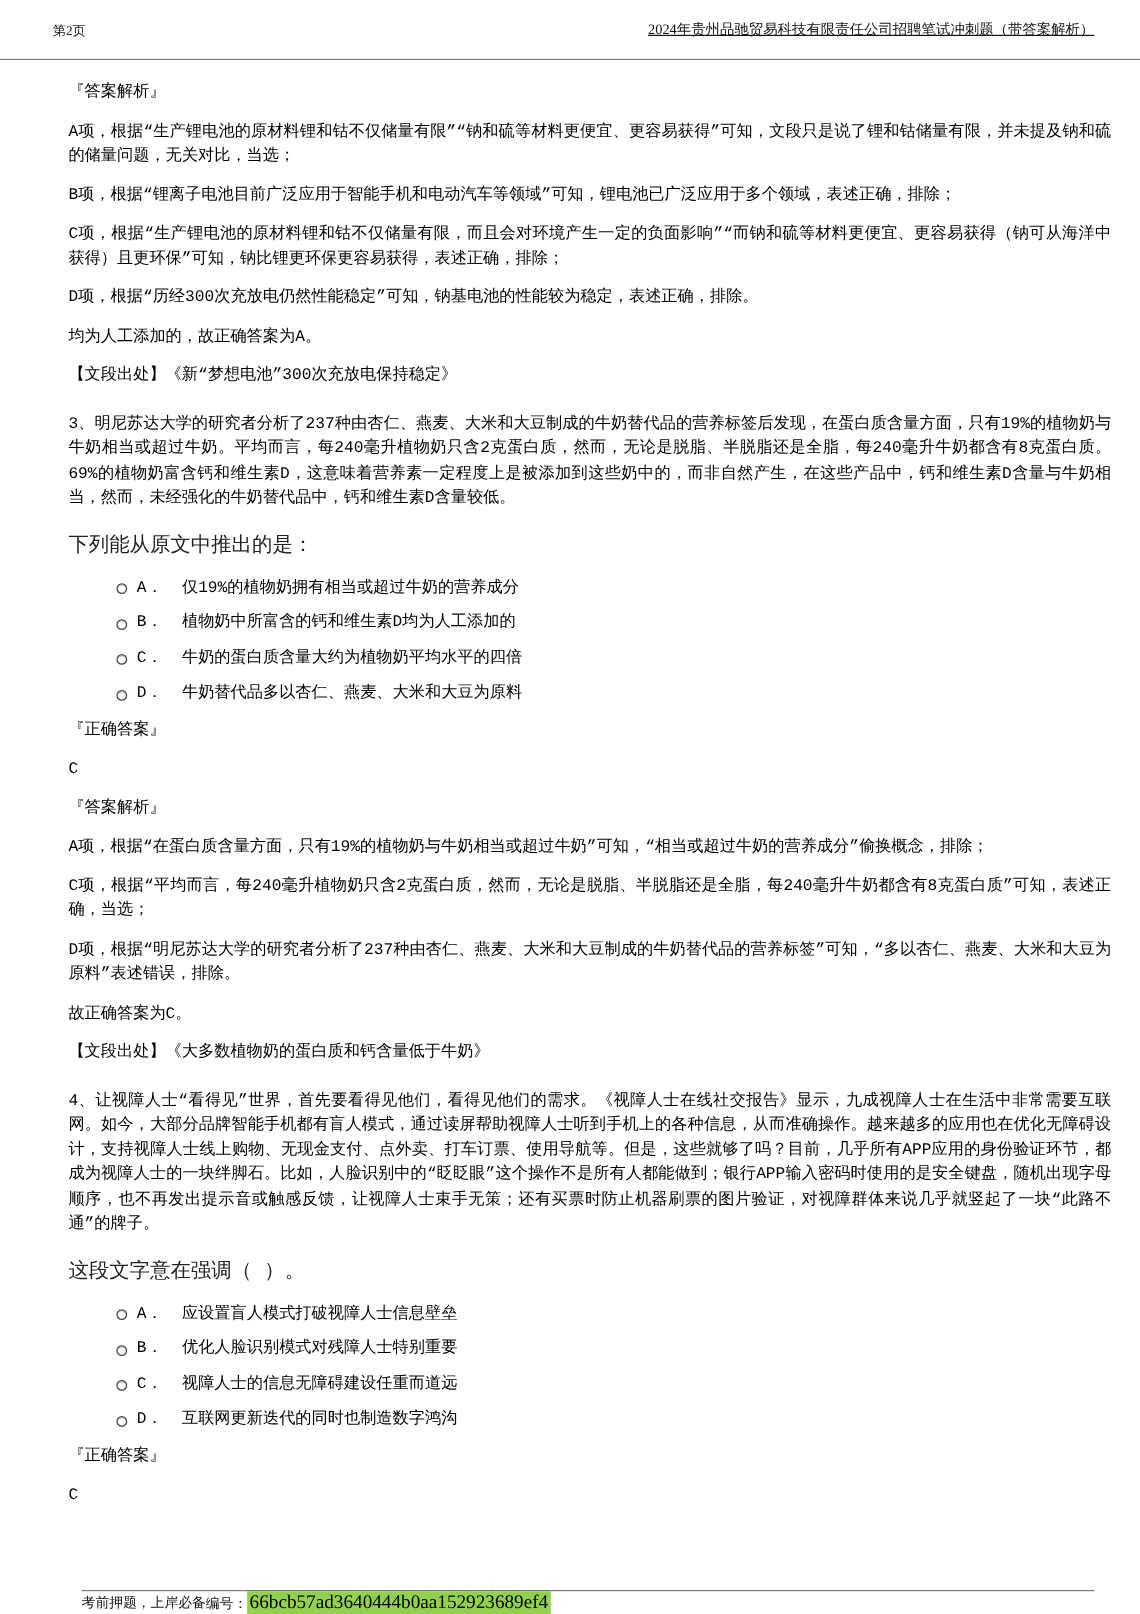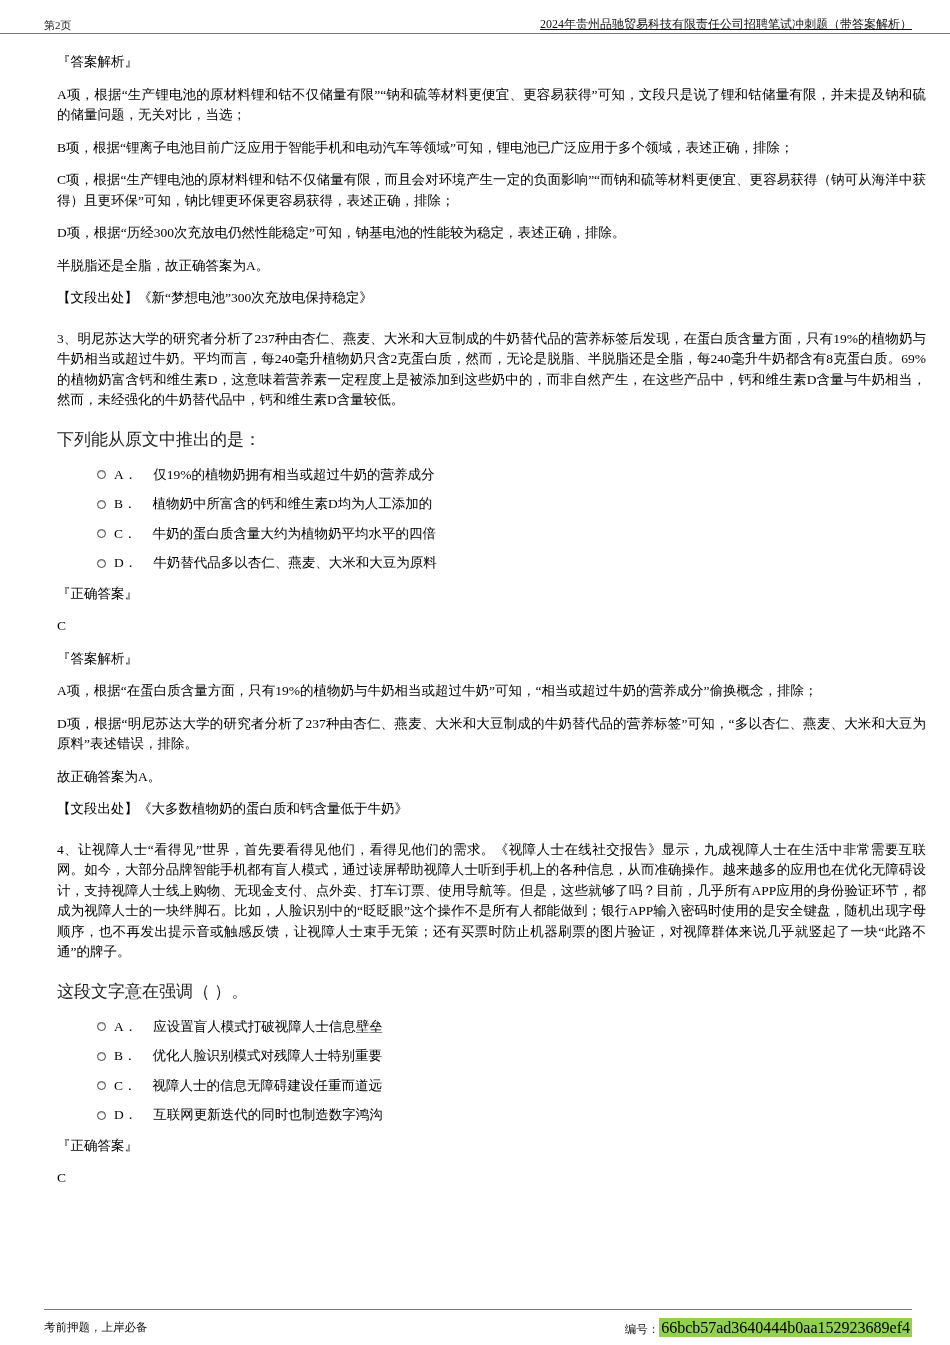--- a/index.html
+++ b/index.html
@@ -11,32 +11,33 @@
     margin: 0 auto;
     background: #ffffff;
     font-family: "Liberation Serif", "DejaVu Serif", serif;
     color: #000000;
     overflow: hidden;
   }
   .page-header {
     display: flex;
     justify-content: space-between;
     align-items: flex-end;
-    padding: 16px 38px 0 44px;
+    padding: 16px 38px 16px 44px;
     border-bottom: 1px solid #7a7a7a;
     font-size: 11px;
     color: #222;
     gap: 25px;
   }
   .page-header .doc-title { font-size: 12px; color: #111; text-decoration: underline; }
   .content {
     padding: 18px 24px 0 57px;
     font-size: 13.5px;
     line-height: 1.52;
     text-align: justify;
+    font-family: Liberation Mono, monospace;
   }
   .content p { margin-bottom: 12px; }
   .bracket-head { margin-bottom: 14px; }
   .section-gap { margin-top: 20px; }
   .prompt { font-size: 17px; color: #222; margin-top: 16px; margin-bottom: 10px; }
   .options { margin: 6px 0 10px 40px; }
   .option {
     display: flex;
     align-items: center;
     margin-bottom: 9px;
@@ -56,25 +57,24 @@
   }
   .opt-label { margin-right: 16px; }
   .answer-line { margin-bottom: 6px; }
   .answer-value { margin-bottom: 14px; }
   .source-line { margin-top: 4px; margin-bottom: 16px; }
   .page-footer {
     position: absolute;
     left: 0;
     right: 0;
     bottom: 0;
-    height: 36px;
-    margin: 0 38px 0 44px;
+    height: 20px;
+    margin: 0 38px 0 68px;
     border-top: 1px solid #7a7a7a;
     display: flex;
-    justify-content: space-between;
     align-items: center;
     font-size: 11.5px;
     color: #111;
   }
   .code-value {
     background: #92d050;
     color: #000;
     padding: 1px 2px;
     font-size: 16px;
   }
@@ -89,21 +89,21 @@
     <span class="doc-title">2024年贵州品驰贸易科技有限责任公司招聘笔试冲刺题（带答案解析）</span>
   </div>
 
   <div class="content">
 
     <p class="bracket-head">『答案解析』</p>
     <p>A项，根据“生产锂电池的原材料锂和钴不仅储量有限”“钠和硫等材料更便宜、更容易获得”可知，文段只是说了锂和钴储量有限，并未提及钠和硫的储量问题，无关对比，当选；</p>
     <p>B项，根据“锂离子电池目前广泛应用于智能手机和电动汽车等领域”可知，锂电池已广泛应用于多个领域，表述正确，排除；</p>
     <p>C项，根据“生产锂电池的原材料锂和钴不仅储量有限，而且会对环境产生一定的负面影响”“而钠和硫等材料更便宜、更容易获得（钠可从海洋中获得）且更环保”可知，钠比锂更环保更容易获得，表述正确，排除；</p>
     <p>D项，根据“历经300次充放电仍然性能稳定”可知，钠基电池的性能较为稳定，表述正确，排除。</p>
-    <p>半脱脂还是全脂，故正确答案为A。</p>
+    <p>均为人工添加的，故正确答案为A。</p>
     <p class="source-line">【文段出处】《新“梦想电池”300次充放电保持稳定》</p>
 
     <p class="section-gap">3、明尼苏达大学的研究者分析了237种由杏仁、燕麦、大米和大豆制成的牛奶替代品的营养标签后发现，在蛋白质含量方面，只有19%的植物奶与牛奶相当或超过牛奶。平均而言，每240毫升植物奶只含2克蛋白质，然而，无论是脱脂、半脱脂还是全脂，每240毫升牛奶都含有8克蛋白质。69%的植物奶富含钙和维生素D，这意味着营养素一定程度上是被添加到这些奶中的，而非自然产生，在这些产品中，钙和维生素D含量与牛奶相当，然而，未经强化的牛奶替代品中，钙和维生素D含量较低。</p>
     <p class="prompt">下列能从原文中推出的是：</p>
 
     <div class="options">
       <div class="option">
         <span class="radio"></span>
         <span class="opt-label">A．</span>
         <span class="opt-text">仅19%的植物奶拥有相当或超过牛奶的营养成分</span>
@@ -122,22 +122,23 @@
         <span class="radio"></span>
         <span class="opt-label">D．</span>
         <span class="opt-text">牛奶替代品多以杏仁、燕麦、大米和大豆为原料</span>
       </div>
     </div>
 
     <p class="answer-line">『正确答案』</p>
     <p class="answer-value">C</p>
     <p class="bracket-head">『答案解析』</p>
     <p>A项，根据“在蛋白质含量方面，只有19%的植物奶与牛奶相当或超过牛奶”可知，“相当或超过牛奶的营养成分”偷换概念，排除；</p>
+    <p>C项，根据“平均而言，每240毫升植物奶只含2克蛋白质，然而，无论是脱脂、半脱脂还是全脂，每240毫升牛奶都含有8克蛋白质”可知，表述正确，当选；</p>
     <p>D项，根据“明尼苏达大学的研究者分析了237种由杏仁、燕麦、大米和大豆制成的牛奶替代品的营养标签”可知，“多以杏仁、燕麦、大米和大豆为原料”表述错误，排除。</p>
-    <p>故正确答案为A。</p>
+    <p>故正确答案为C。</p>
     <p class="source-line">【文段出处】《大多数植物奶的蛋白质和钙含量低于牛奶》</p>
 
     <p class="section-gap">4、让视障人士“看得见”世界，首先要看得见他们，看得见他们的需求。《视障人士在线社交报告》显示，九成视障人士在生活中非常需要互联网。如今，大部分品牌智能手机都有盲人模式，通过读屏帮助视障人士听到手机上的各种信息，从而准确操作。越来越多的应用也在优化无障碍设计，支持视障人士线上购物、无现金支付、点外卖、打车订票、使用导航等。但是，这些就够了吗？目前，几乎所有APP应用的身份验证环节，都成为视障人士的一块绊脚石。比如，人脸识别中的“眨眨眼”这个操作不是所有人都能做到；银行APP输入密码时使用的是安全键盘，随机出现字母顺序，也不再发出提示音或触感反馈，让视障人士束手无策；还有买票时防止机器刷票的图片验证，对视障群体来说几乎就竖起了一块“此路不通”的牌子。</p>
     <p class="prompt">这段文字意在强调（ ）。</p>
 
     <div class="options">
       <div class="option">
         <span class="radio"></span>
         <span class="opt-label">A．</span>
         <span class="opt-text">应设置盲人模式打破视障人士信息壁垒</span>

